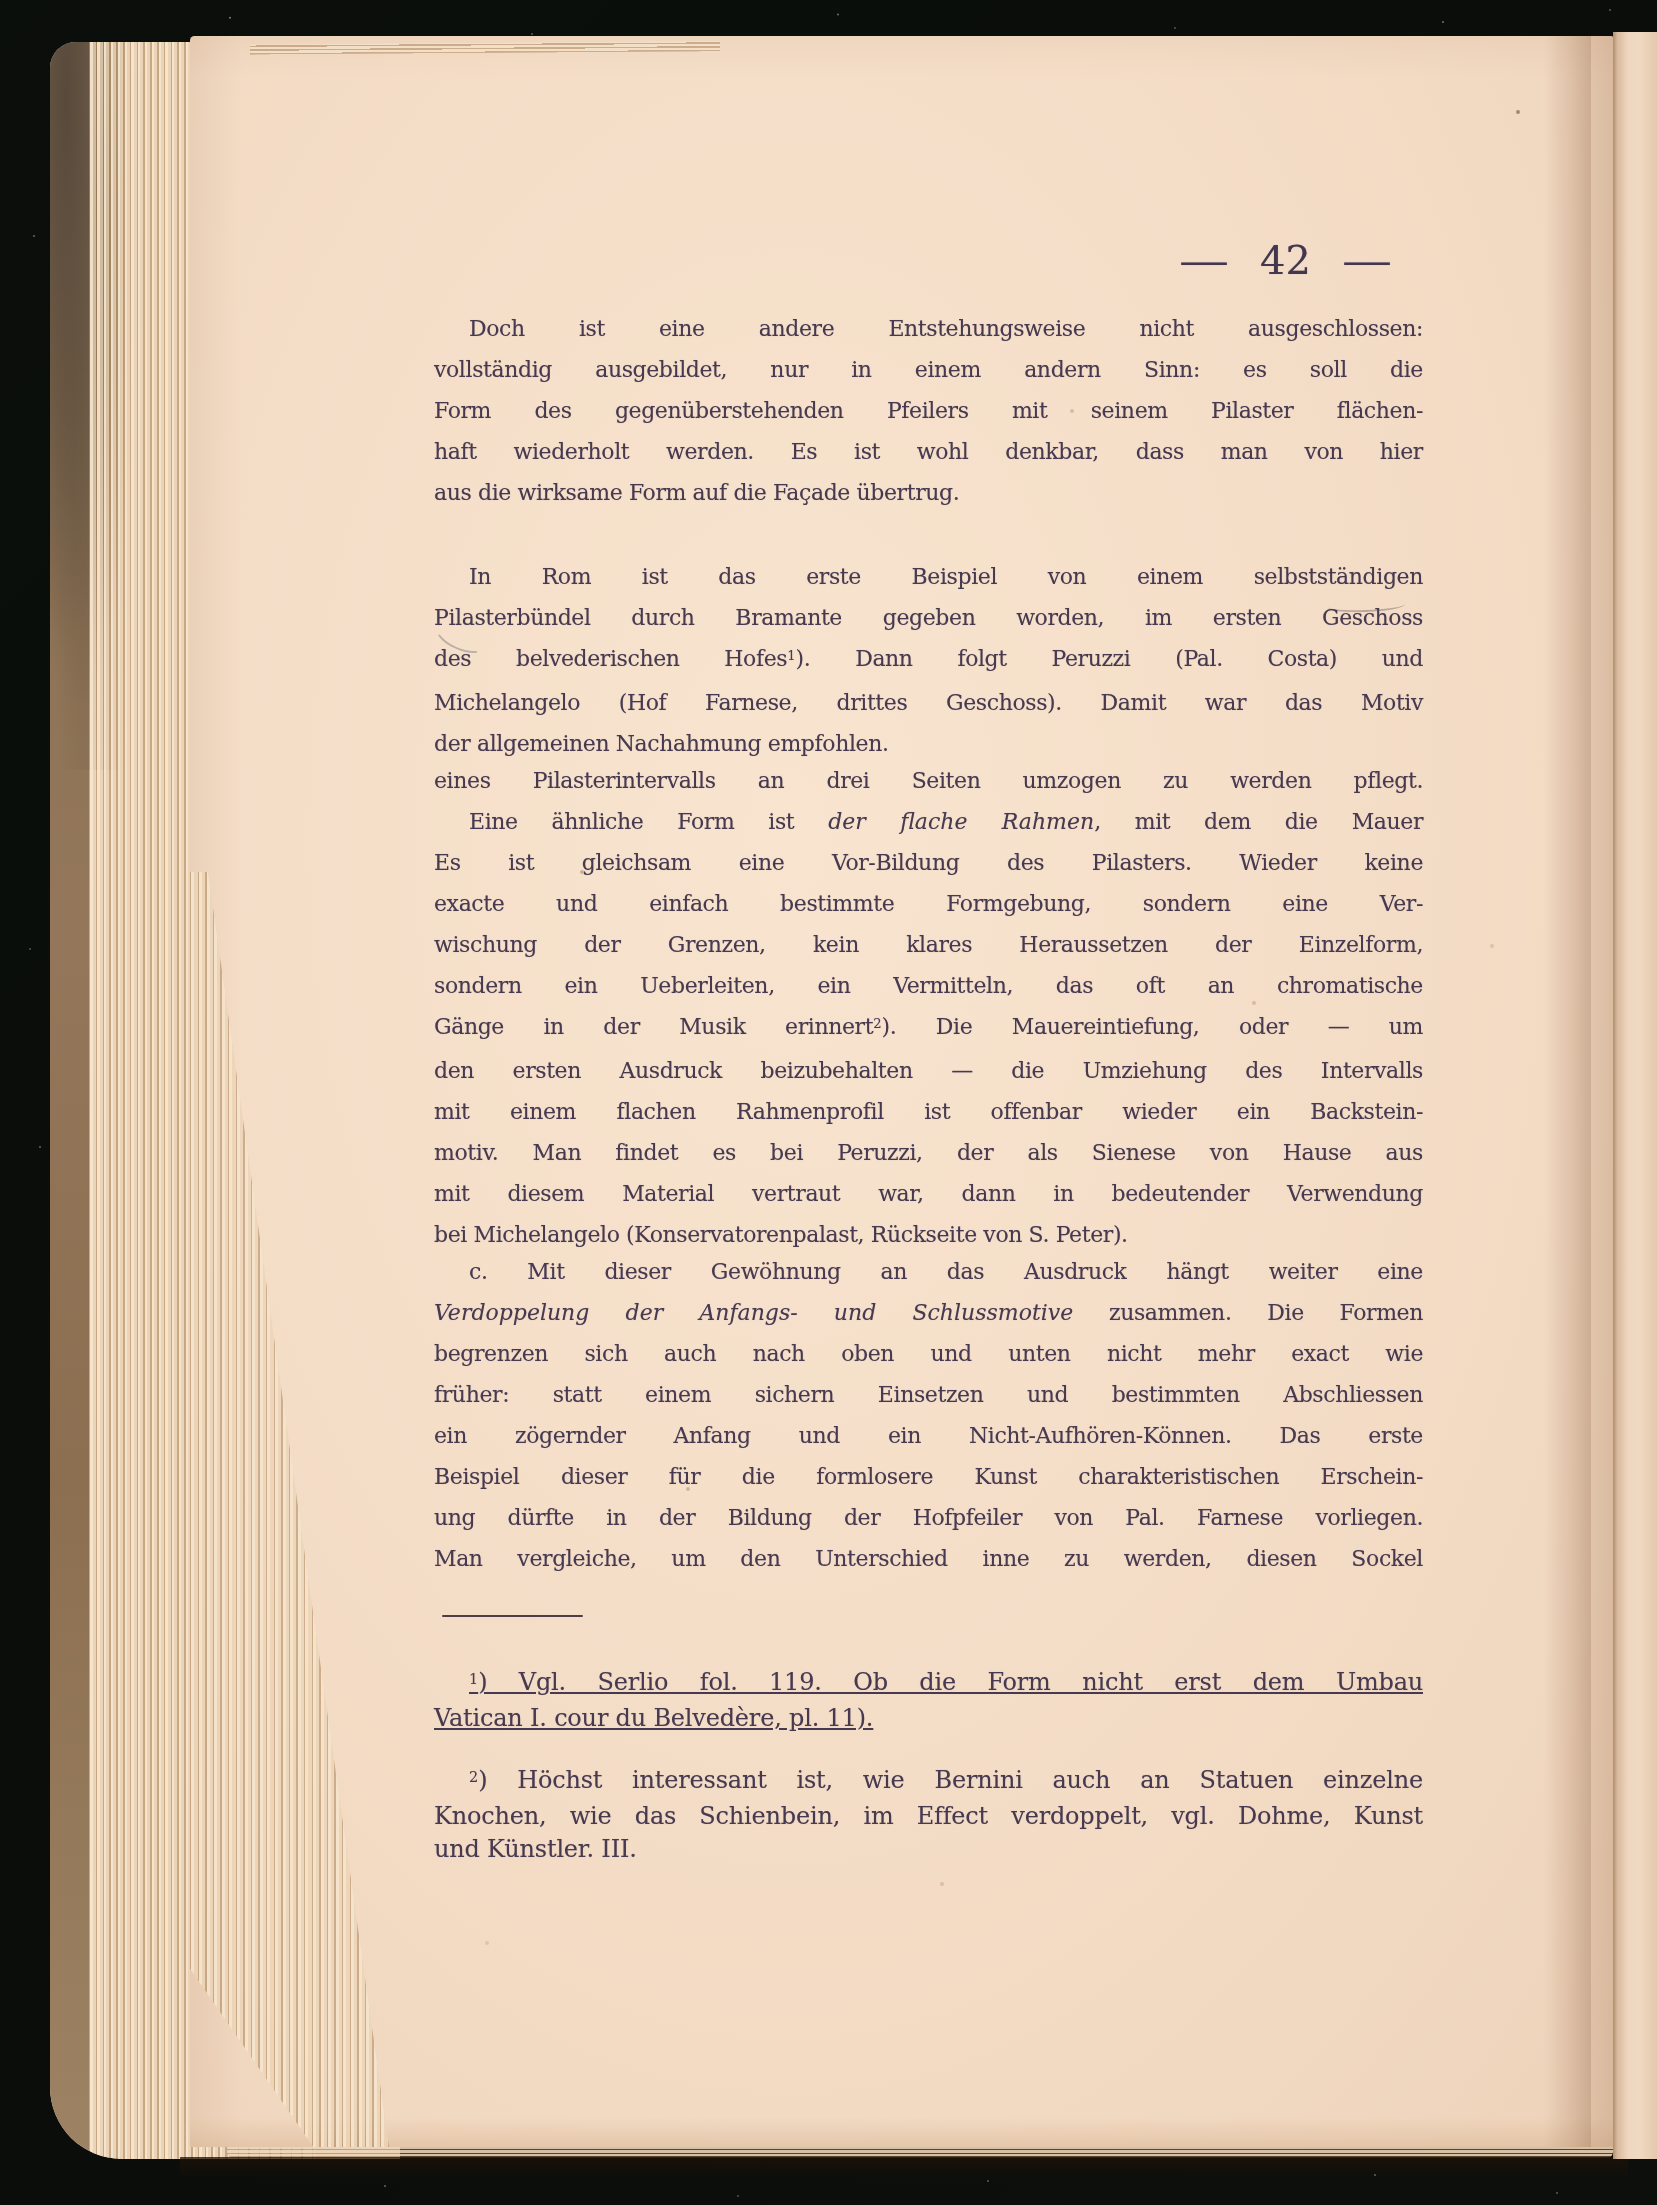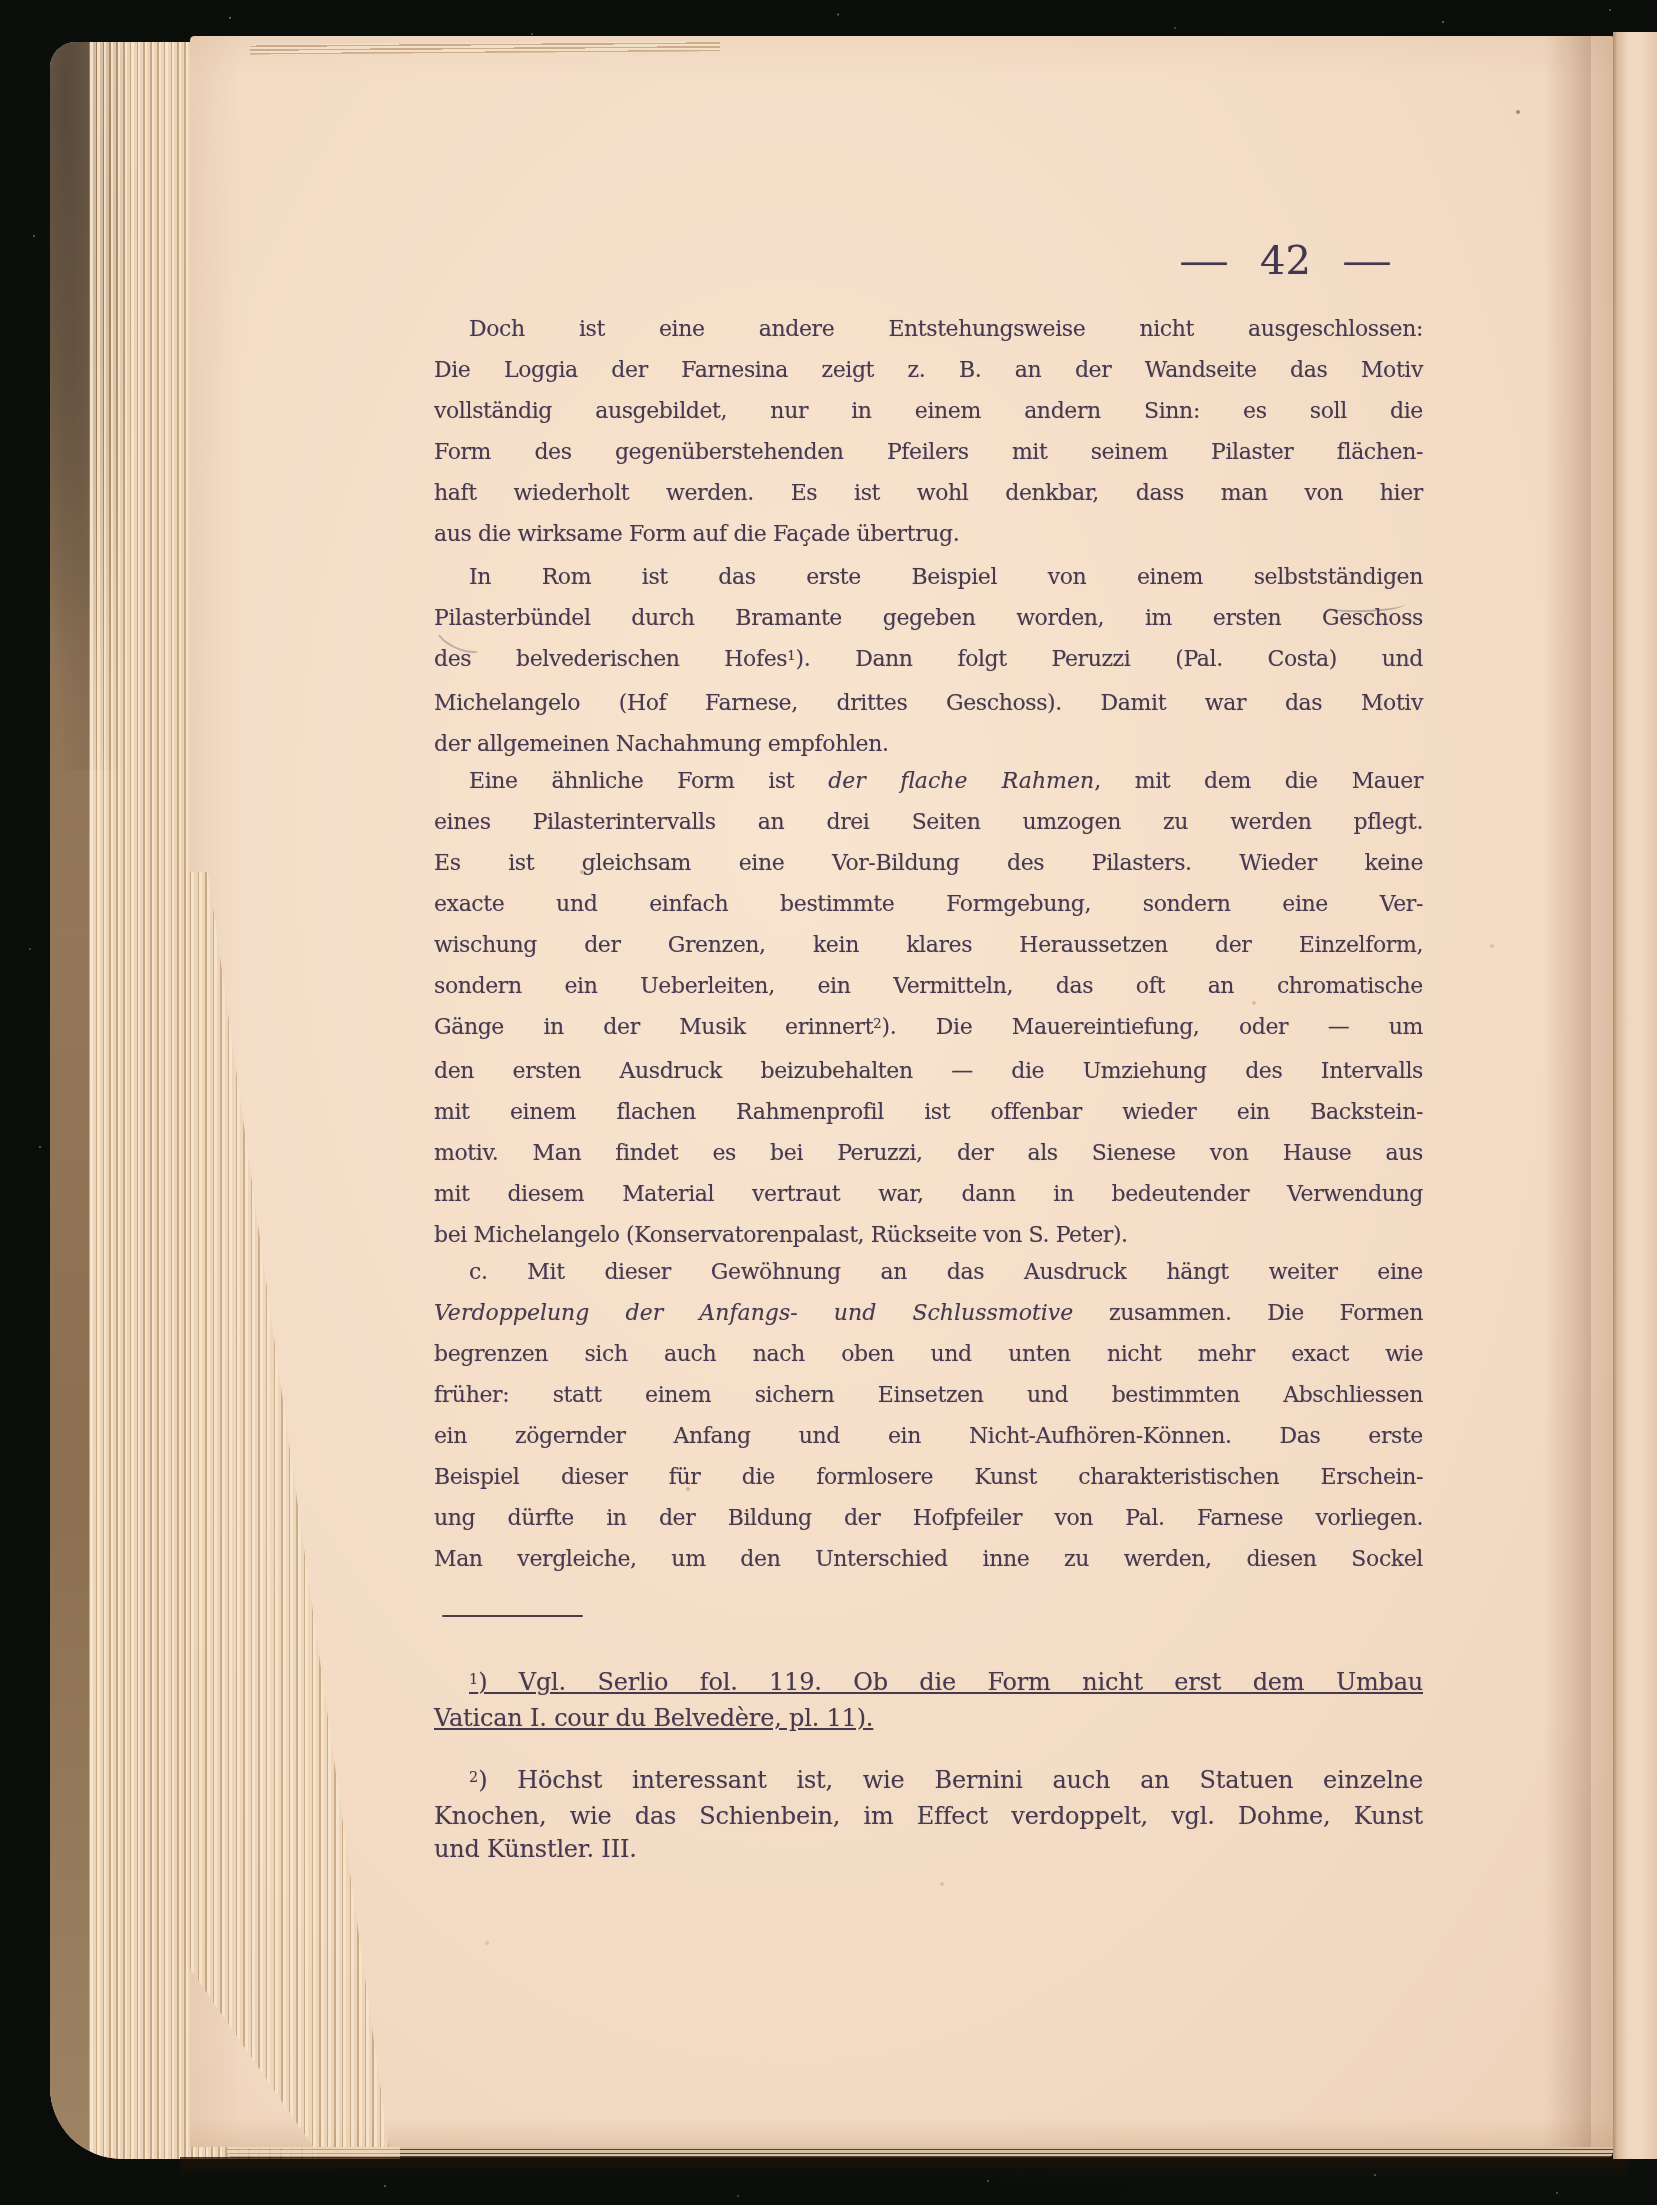--- a/index.html
+++ b/index.html
@@ -133,36 +133,35 @@
   <div class="pencil-a"></div>
   <div class="pencil-b"></div>
 
   <div class="page-number">
     <span class="dash">—</span><span>42</span><span class="dash">—</span>
   </div>
 
   <div id="paras">
       <div class="para ink" style="top: 308px;">
         <div class="line"><span class="ind"></span><span>Doch ist eine andere Entstehungsweise nicht ausgeschlossen:</span></div>
-        <div class="line"><span>Die Loggia der Farnesina zeigt z. B. an der Wandseite das Motiv</span></div>
         <div class="line"><span>vollständig ausgebildet, nur in einem andern Sinn: es soll die</span></div>
         <div class="line"><span>Form des gegenüberstehenden Pfeilers mit seinem Pilaster flächen-</span></div>
         <div class="line"><span>haft wiederholt werden. Es ist wohl denkbar, dass man von hier</span></div>
         <div class="line nolast"><span>aus die wirksame Form auf die Façade übertrug.</span></div>
       </div>
       <div class="para ink" style="top: 556px;">
         <div class="line"><span class="ind"></span><span>In Rom ist das erste Beispiel von einem selbstständigen</span></div>
         <div class="line"><span>Pilasterbündel durch Bramante gegeben worden, im ersten Geschoss</span></div>
         <div class="line"><span>des belvederischen Hofes</span><span class="sup">1</span><span>). Dann folgt Peruzzi (Pal. Costa) und</span></div>
         <div class="line"><span>Michelangelo (Hof Farnese, drittes Geschoss). Damit war das Motiv</span></div>
         <div class="line nolast"><span>der allgemeinen Nachahmung empfohlen.</span></div>
       </div>
       <div class="para ink" style="top: 760px;">
+        <div class="line"><span>eines Pilasterintervalls an drei Seiten umzogen zu werden pflegt.</span></div>
         <div class="line"><span class="ind"></span><span>Eine ähnliche Form ist </span><span class="it">der flache Rahmen</span><span>, mit dem die Mauer</span></div>
-        <div class="line"><span>eines Pilasterintervalls an drei Seiten umzogen zu werden pflegt.</span></div>
         <div class="line"><span>Es ist gleichsam eine Vor-Bildung des Pilasters. Wieder keine</span></div>
         <div class="line"><span>exacte und einfach bestimmte Formgebung, sondern eine Ver-</span></div>
         <div class="line"><span>wischung der Grenzen, kein klares Heraussetzen der Einzelform,</span></div>
         <div class="line"><span>sondern ein Ueberleiten, ein Vermitteln, das oft an chromatische</span></div>
         <div class="line"><span>Gänge in der Musik erinnert</span><span class="sup">2</span><span>). Die Mauereintiefung, oder — um</span></div>
         <div class="line"><span>den ersten Ausdruck beizubehalten — die Umziehung des Intervalls</span></div>
         <div class="line"><span>mit einem flachen Rahmenprofil ist offenbar wieder ein Backstein-</span></div>
         <div class="line"><span>motiv. Man findet es bei Peruzzi, der als Sienese von Hause aus</span></div>
         <div class="line"><span>mit diesem Material vertraut war, dann in bedeutender Verwendung</span></div>
         <div class="line nolast"><span>bei Michelangelo (Konservatorenpalast, Rückseite von S. Peter).</span></div>

